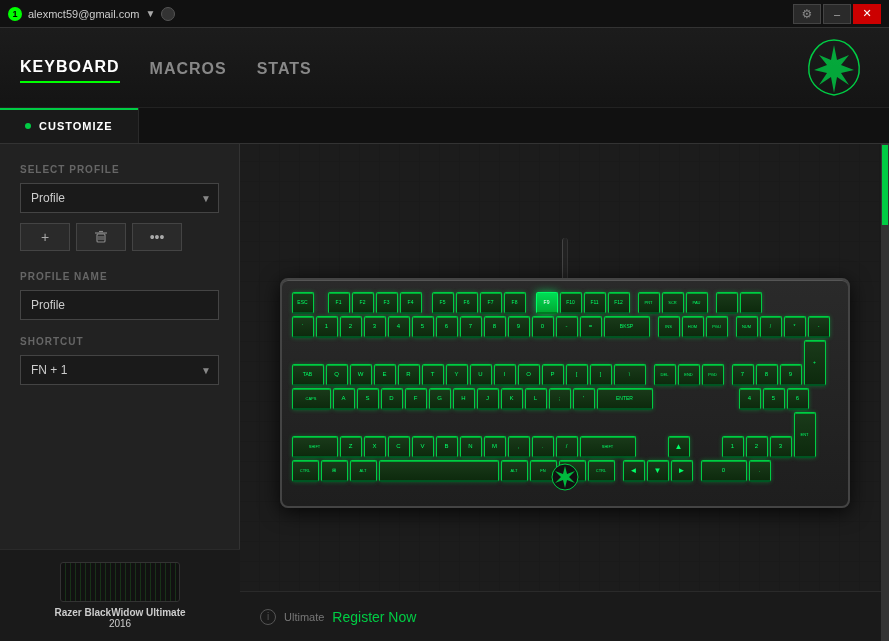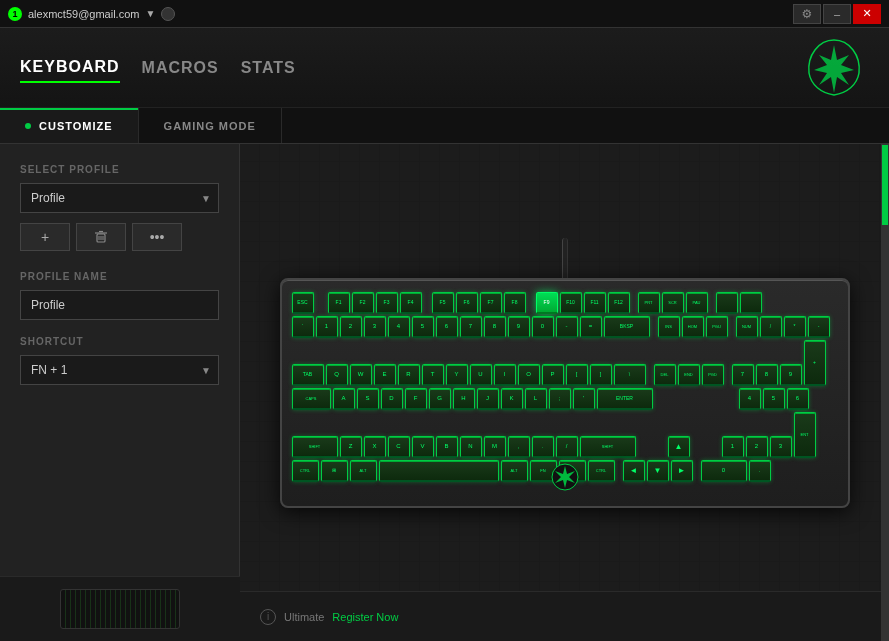--- a/index.html
+++ b/index.html
@@ -75,22 +75,22 @@
       height: 80px;
       background: linear-gradient(180deg, #1c1c1c 0%, #141414 100%);
       display: flex;
       align-items: center;
       padding: 0 20px;
       border-bottom: 1px solid #222;
       position: relative;
     }
     .nav-tabs {
       display: flex;
-      gap: 22px;
-      align-items: center;
+      gap: 30px;
+      align-items: flex-end;
     }
     .nav-tab {
       color: #888;
       font-size: 16px;
       font-weight: bold;
       cursor: pointer;
       text-transform: uppercase;
       letter-spacing: 1px;
       padding: 5px 0;
     }
@@ -349,21 +349,21 @@
       height: 16px;
       border-radius: 50%;
       border: 1px solid #555;
       color: #555;
       font-size: 10px;
       display: flex;
       align-items: center;
       justify-content: center;
     }
     .warranty-text { color: #777; font-size: 11px; }
-    .register-link { color: #00cc44; font-size: 11px; cursor: pointer; text-decoration: none; text-align: right; }
+    .register-link { color: #00cc44; font-size: 14px; cursor: pointer; text-decoration: none; text-align: right; }
     .keyboard-thumb {
       width: 120px;
       height: 40px;
       background: #111;
       border: 1px solid #333;
       border-radius: 3px;
       position: relative;
       overflow: hidden;
     }
     .thumb-keys {
@@ -445,23 +445,20 @@
       <path d="M35 5 C20 5 8 20 10 38 C12 50 22 58 35 60 C48 58 58 50 60 38 C62 20 50 5 35 5Z" stroke="#00cc44" stroke-width="1.5" fill="none"></path>
       <path d="M35 10 L38 25 L50 20 L42 30 L55 35 L42 38 L50 50 L38 42 L35 58 L32 42 L20 50 L28 38 L15 35 L28 30 L20 20 L32 25 Z" fill="#00cc44" opacity="0.8"></path>
     </g>
   </svg>
 </div>
 
 <div class="sub-nav">
   <div class="sub-nav-item active">
     <div class="sub-nav-dot"></div>
     <span>CUSTOMIZE</span>
-  </div>
-  <div class="sub-nav-item">
-    <span>GAMING MODE</span>
   </div>
 </div>
 
 <div class="main-content">
 
   <div class="left-panel">
     <div class="section-label">SELECT PROFILE</div>
     <div class="select-container">
       <select class="select-box">
         <option>Profile</option>
@@ -495,20 +492,24 @@
       </select>
       <span class="select-arrow">▼</span>
     </div>
 
 
     
     <div style="position: absolute; bottom: 0; left: 0; width: 240px; background: #1a1a1a; border-top: 1px solid #2a2a2a; padding: 12px; display: flex; flex-direction: column; align-items: center;">
       <div class="keyboard-thumb">
         <div class="thumb-keys"></div>
       </div>
+      <div class="device-name">
+        <span class="bold">Razer BlackWidow Ultimate</span>
+        <span>2016</span>
+      </div>
     </div>
   </div>
 
   <div class="right-panel">
     <div class="keyboard-container">
       <div class="keyboard-cable"></div>
       <div class="keyboard-body">
 
         <div class="key-row">
           <div class="key green-lit" style="font-size:5px;">ESC</div>

